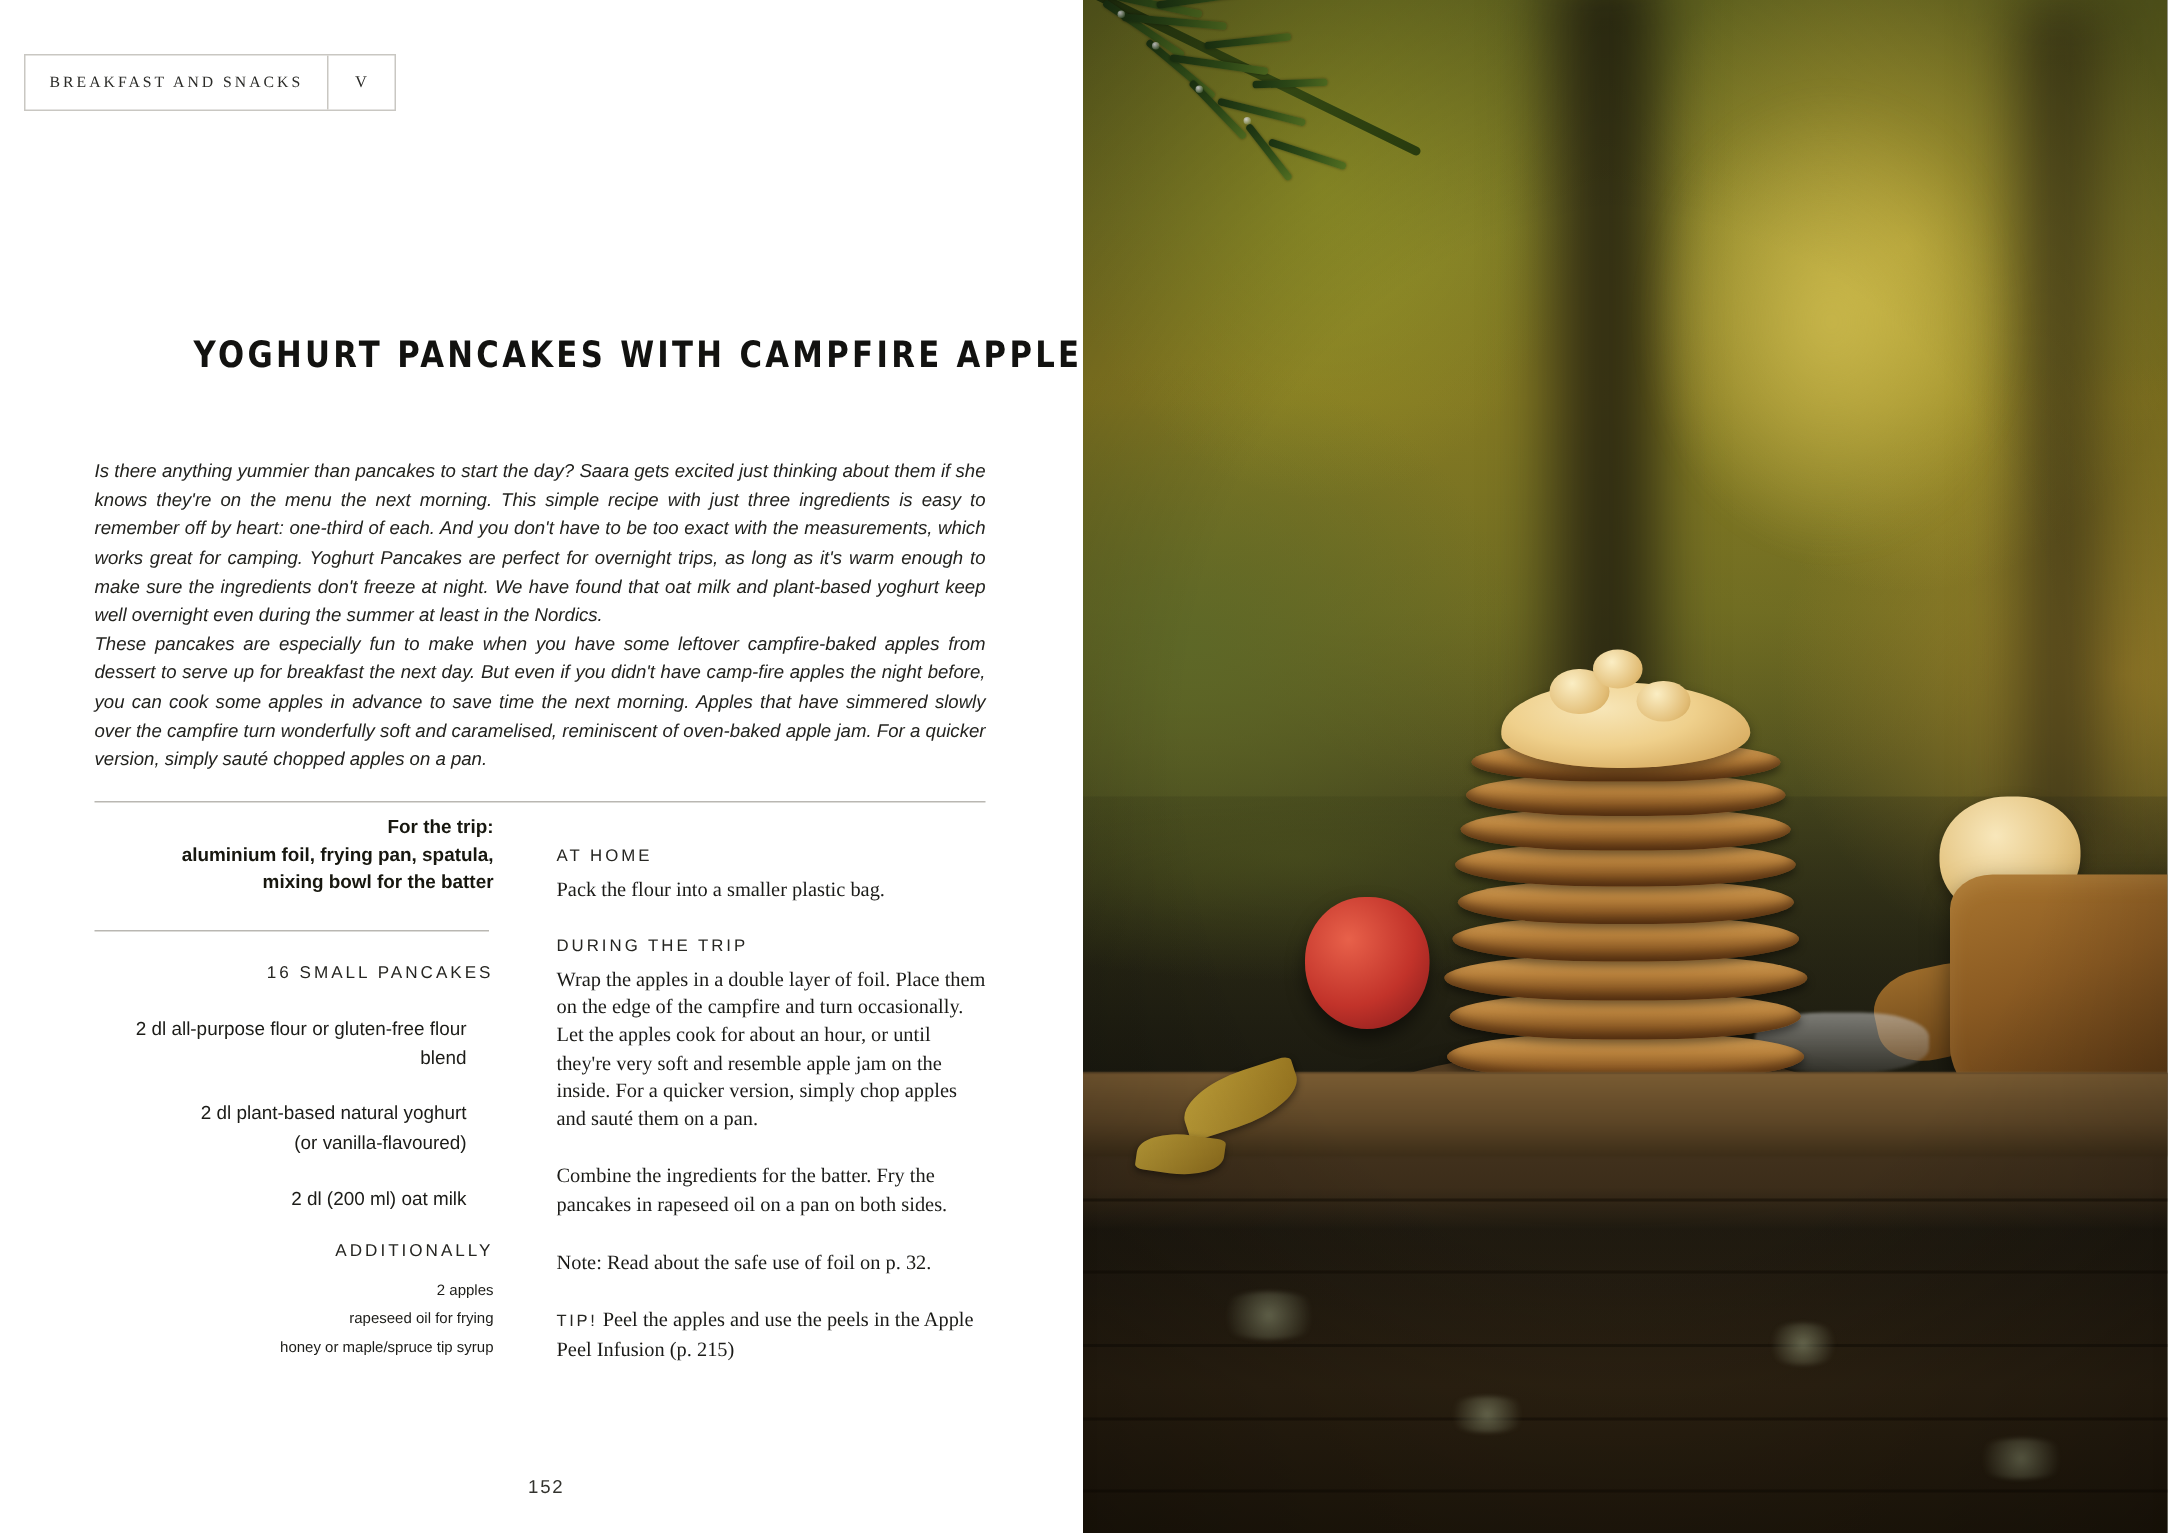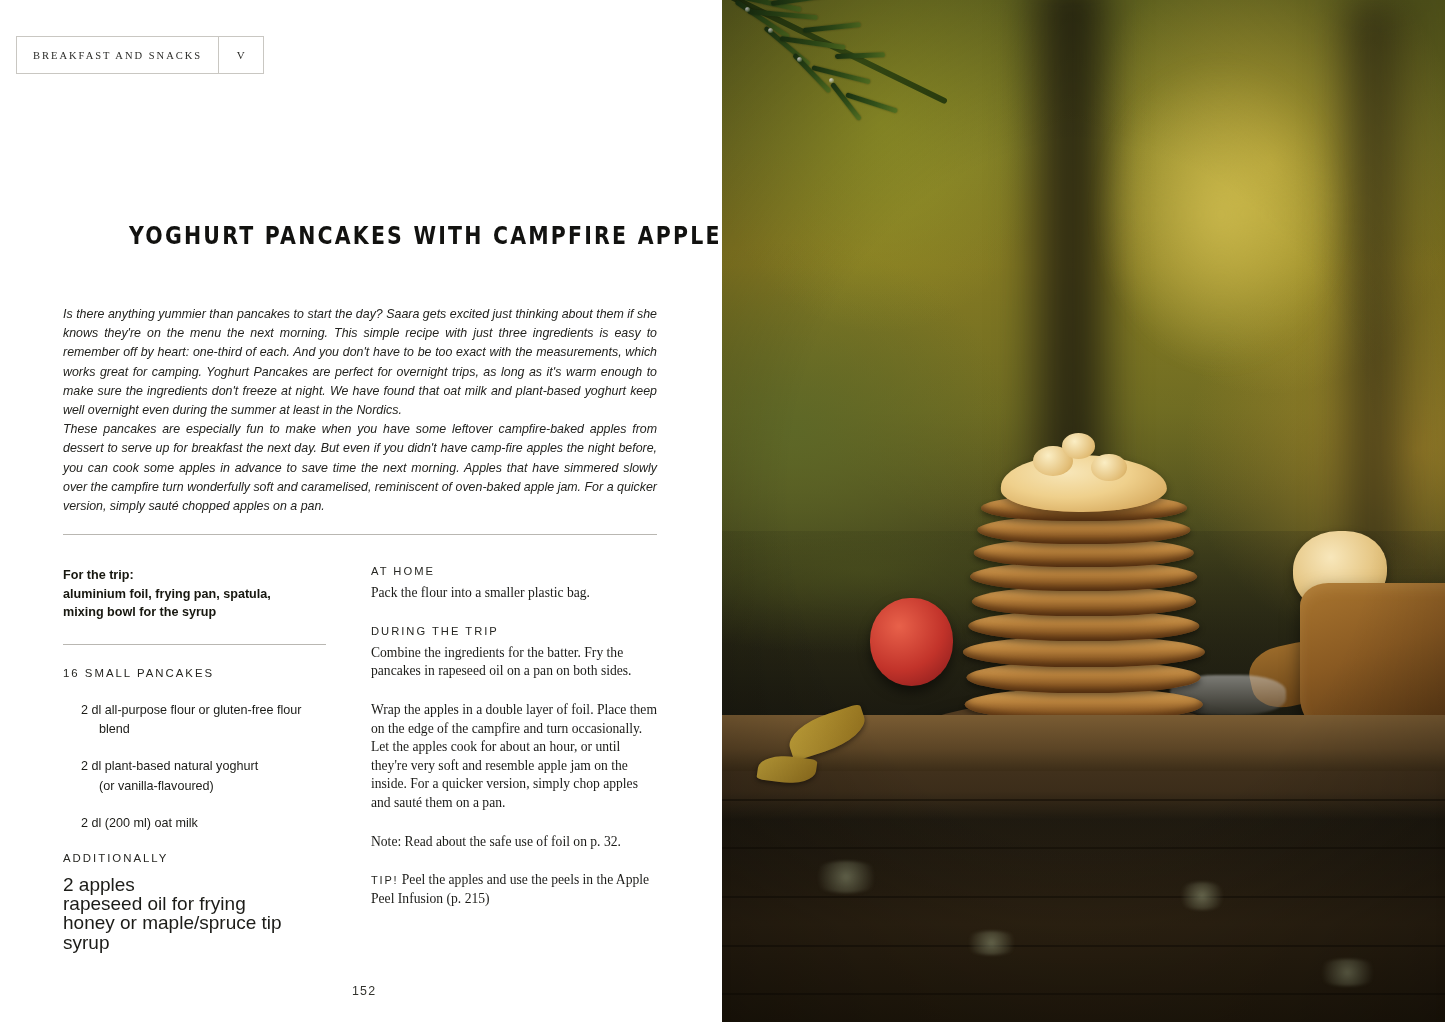--- a/index.html
+++ b/index.html
@@ -98,22 +98,23 @@
     left: 63px;
     top: 534px;
     width: 594px;
     height: 1px;
     background: #b9b7b2;
   }
 
   .col-left {
     position: absolute;
     left: 63px;
-    top: 566px;
+    top: 542px;
     width: 266px;
+    text-align: right;
   }
   .col-right {
     position: absolute;
     left: 371px;
     top: 562px;
     width: 288px;
     font-family: "Liberation Serif", serif;
     font-size: 13.6px;
     line-height: 18.6px;
     color: #1b1b18;
@@ -165,21 +166,21 @@
   .sub-label {
     font-family: "Liberation Sans", sans-serif;
     font-size: 11.4px;
     letter-spacing: 2.0px;
     color: #262622;
   }
 
   .ing-list2 {
     margin-top: 11px;
     font-family: "Liberation Sans", sans-serif;
-    font-size: 19px;
+    font-size: 10px;
     line-height: 19.4px;
     color: #1c1c18;
   }
 
   .step-head {
     font-family: "Liberation Sans", sans-serif;
     font-size: 11.2px;
     letter-spacing: 2.0px;
     color: #262622;
     margin-bottom: 3px;
@@ -461,21 +462,21 @@
       <p>Is there anything yummier than pancakes to start the day? Saara gets excited just thinking about them if she knows they're on the menu the next morning. This simple recipe with just three ingredients is easy to remember off by heart: one-third of each. And you don't have to be too exact with the measurements, which works great for camping. Yoghurt Pancakes are perfect for overnight trips, as long as it's warm enough to make sure the ingredients don't freeze at night. We have found that oat milk and plant-based yoghurt keep well overnight even during the summer at least in the Nordics.</p>
       <p>These pancakes are especially fun to make when you have some leftover campfire-baked apples from dessert to serve up for breakfast the next day. But even if you didn't have camp-fire apples the night before, you can cook some apples in advance to save time the next morning. Apples that have simmered slowly over the campfire turn wonderfully soft and caramelised, reminiscent of oven-baked apple jam. For a quicker version, simply sauté chopped apples on a pan.</p>
     </div>
 
     <div class="rule-top"></div>
 
     <div class="col-left">
       <div>
         <div class="trip-head">For the trip:</div>
         <div class="trip-head">aluminium foil, frying pan, spatula,</div>
-        <div class="trip-head">mixing bowl for the syrup</div>
+        <div class="trip-head">mixing bowl for the batter</div>
       </div>
 
       <div class="rule-mid"></div>
 
       <div class="yield-label">16 SMALL PANCAKES</div>
 
       <div class="ing-list">
         <div class="ing">
           <span>2 dl all-purpose flour or gluten-free flour</span>
           <span class="cont">blend</span>
@@ -496,23 +497,23 @@
         <div>rapeseed oil for frying</div>
         <div>honey or maple/spruce tip syrup</div>
       </div>
     </div>
 
     <div class="col-right">
       <div class="step-head">AT HOME</div>
       <p class="step-body">Pack the flour into a smaller plastic bag.</p>
 
       <div class="step-head">DURING THE TRIP</div>
+      <p class="step-body">Wrap the apples in a double layer of foil. Place them on the edge of the campfire and turn occasionally. Let the apples cook for about an hour, or until they're very soft and resemble apple jam on the inside. For a quicker version, simply chop apples and sauté them on a pan.</p>
+
       <p class="step-body">Combine the ingredients for the batter. Fry the pancakes in rapeseed oil on a pan on both sides.</p>
-
-      <p class="step-body">Wrap the apples in a double layer of foil. Place them on the edge of the campfire and turn occasionally. Let the apples cook for about an hour, or until they're very soft and resemble apple jam on the inside. For a quicker version, simply chop apples and sauté them on a pan.</p>
 
 
       <p class="step-body">Note: Read about the safe use of foil on p. 32.</p>
 
       <p class="step-body last"><span class="tip-lead">TIP!</span> <span>Peel the apples and use the peels in the Apple Peel Infusion (p. 215)</span></p>
     </div>
 
     <div class="folio">152</div>
   </div>
 

